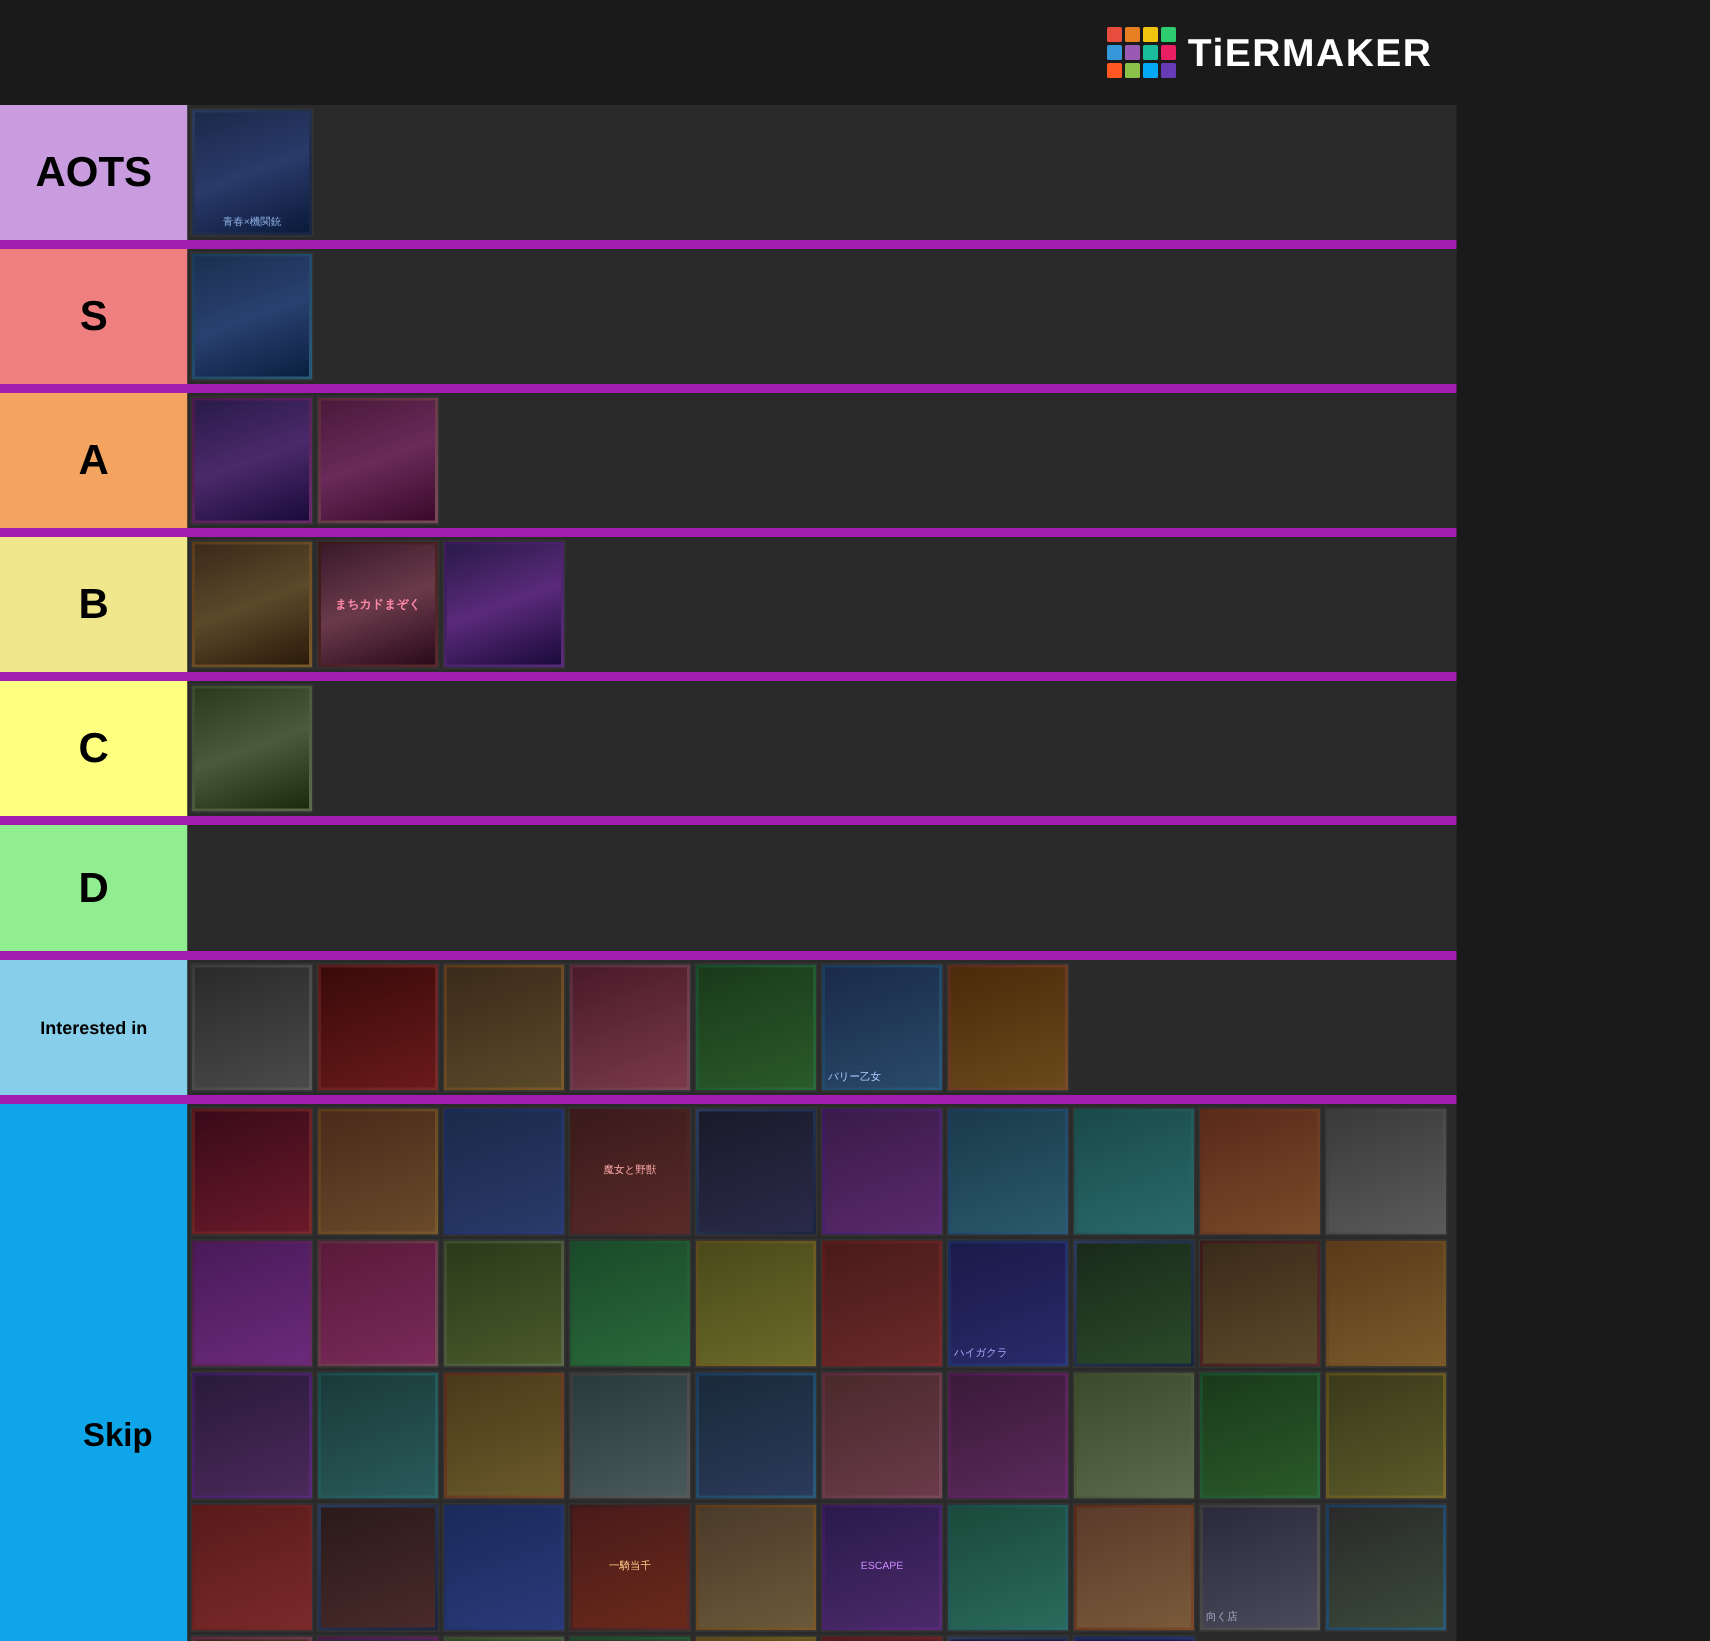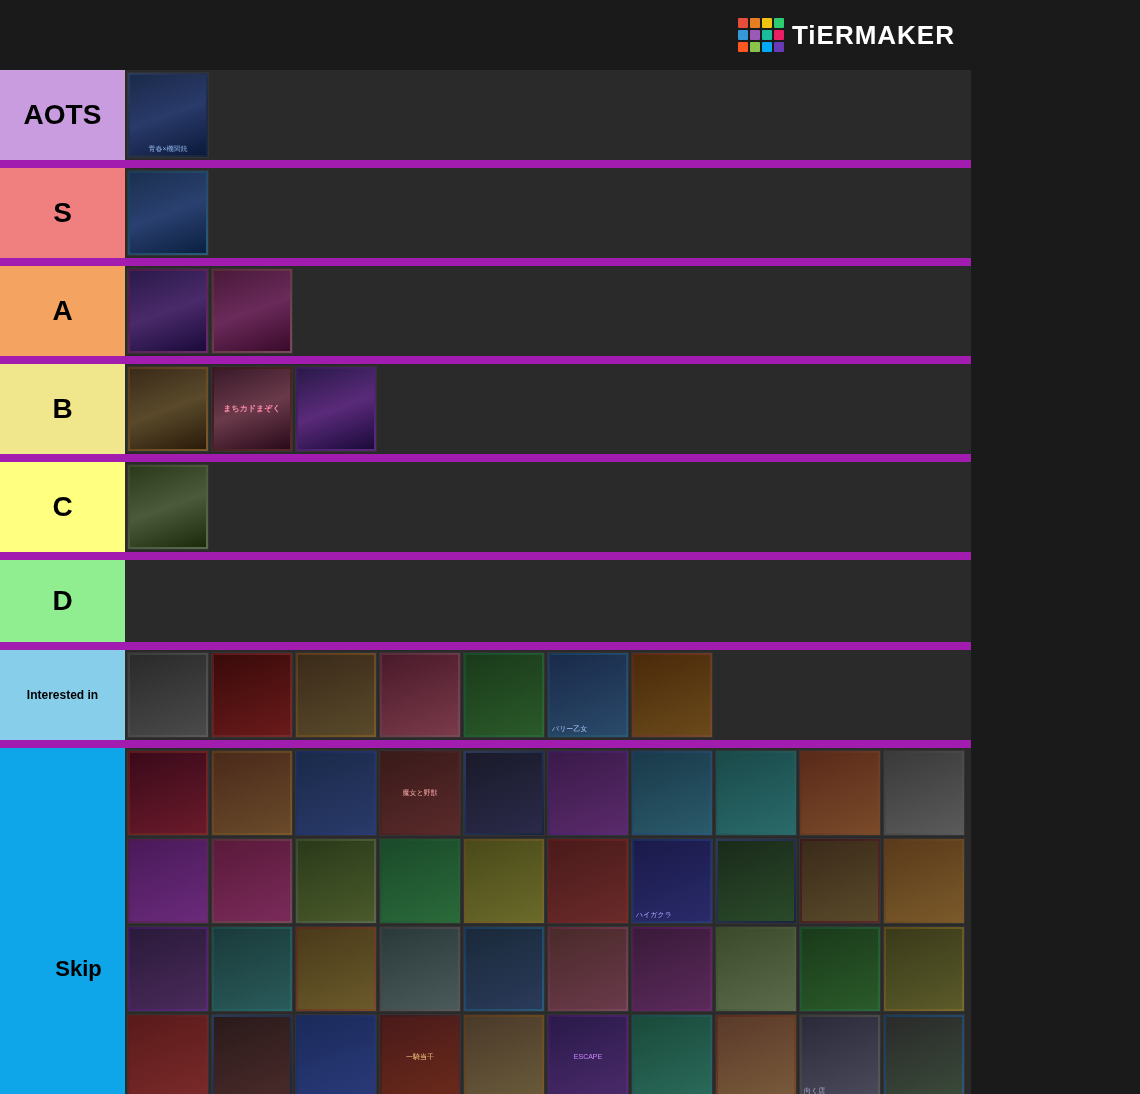--- a/index.html
+++ b/index.html
@@ -9,21 +9,21 @@
       width: 1140px;
       min-height: 1094px;
     }
 
     .tier-list {
       width: 971px;
     }
 
     .tier-row {
       display: flex;
-      border-bottom: 8px solid #a21caf;
+      border-bottom: 6px solid #a21caf;
       min-height: 90px;
     }
 
     .tier-label {
       width: 125px;
       min-width: 125px;
       display: flex;
       align-items: center;
       justify-content: center;
       font-size: 28px;

